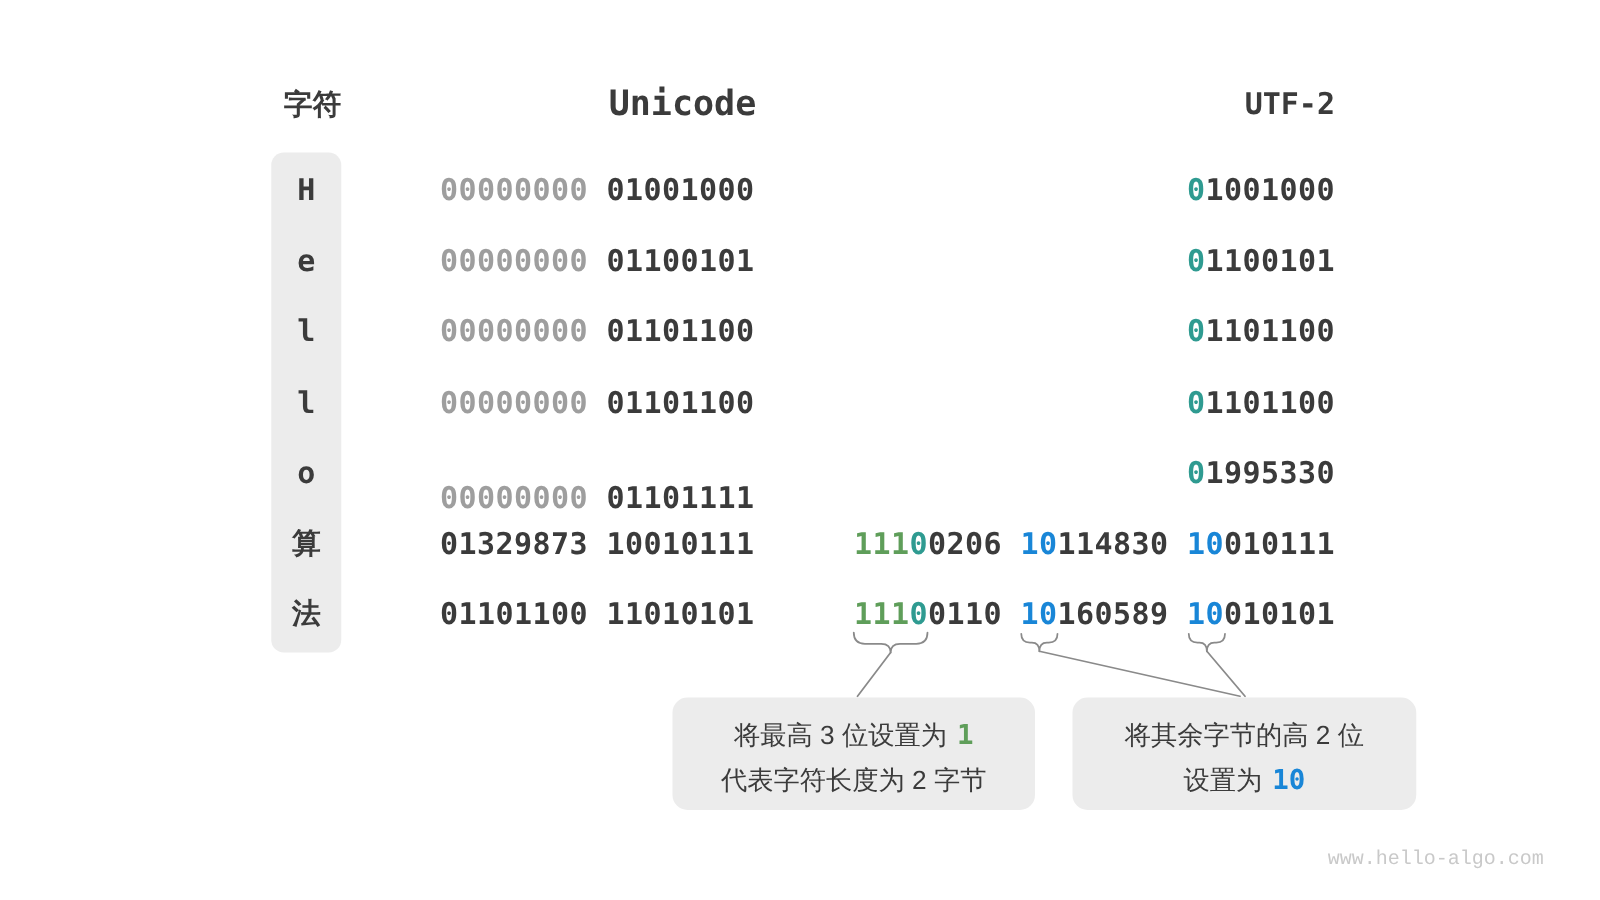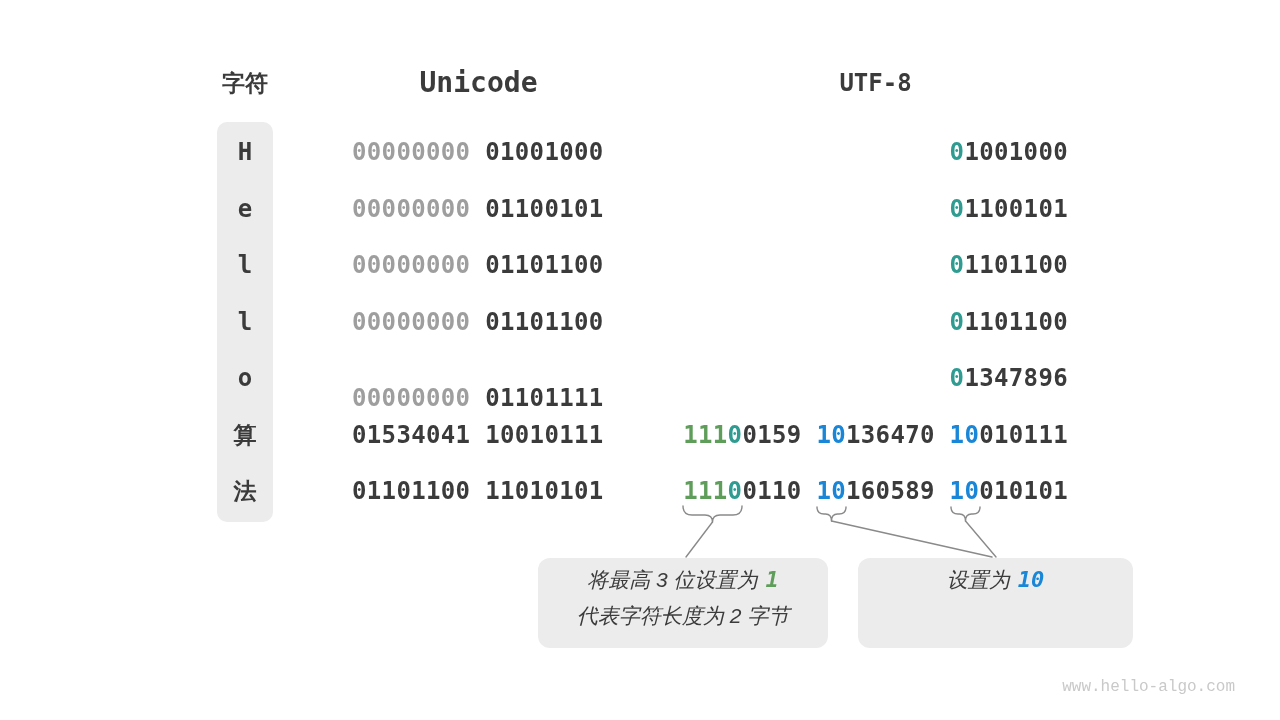--- a/index.html
+++ b/index.html
@@ -3,21 +3,21 @@
 <meta charset="utf-8">
 <style>
   html,body { margin:0; padding:0; background:#ffffff; }
   .canvas {
     position:relative; width:1280px; height:720px; background:#ffffff;
     font-family:"Liberation Sans","DejaVu Sans",sans-serif; overflow:hidden;
   }
   .abs { position:absolute; }
 
   
-  .hdr { top:68px; height:30px; line-height:30px; text-align:center;
+  .hdr { top:68px; height:30px; line-height:30px; text-align:right;
          color:var(--dark); font-weight:bold; }
   .hdr-char    { left:217px; width:56px;  font-size:23px; }
   .hdr-unicode { left:352px; width:253px; font-size:28px;
                  font-family:"DejaVu Sans Mono",monospace; }
   .hdr-utf8    { left:683px; width:385px; font-size:24px;
                  font-family:"DejaVu Sans Mono",monospace; }
 
   
   .char-strip { left:217px; top:122px; width:56px; height:400px;
                 background:var(--panel); border-radius:10px; }
@@ -35,40 +35,40 @@
   .gap { margin-left:14.8px; }
   .gray { color:var(--gray); }
   .green{ color:var(--green); }
   .teal { color:var(--teal); }
   .blue { color:var(--blue); }
 
   
   .callout { top:558px; height:90px; background:var(--panel); border-radius:12px;
              color:var(--dark); font-size:21px; text-align:center;
              padding-top:9px; box-sizing:border-box; }
-  .callout .line { height:36px; line-height:25px; white-space:pre;font-style:italic; }
+  .callout .line { height:36px; line-height:44px; white-space:pre; }
   .callout-left  { left:538px; width:290px; }
   .callout-right { left:858px; width:275px; }
   .num { font-family:"DejaVu Sans Mono",monospace; font-weight:bold;
          font-size:22px; margin-left:8px; }
 
   
   .overlay { left:0; top:0; width:1280px; height:720px; pointer-events:none; }
 
   .watermark { right:45px; top:678px; font-family:Liberation Mono, monospace;
                font-size:16px; color:var(--wm); }
 </style>
 </head>
 <body>
 
 <div class="canvas">
 
   <div class="abs hdr hdr-char">字符</div>
   <div class="abs hdr hdr-unicode">Unicode</div>
-  <div class="abs hdr hdr-utf8">UTF-8</div>
+  <div class="abs hdr hdr-utf8">UTF-2</div>
 
   <div class="abs char-strip"></div>
 
   <div class="abs cell char-cell" style="top:137px">H</div>
   <div class="abs cell bin uni-cell" style="top:137px"><span class="gray">00000000</span><span class="gap">01001000</span></div>
   <div class="abs cell bin utf8-cell" style="top:137px"><span class="teal">0</span><span>1001000</span></div>
 
   <div class="abs cell char-cell" style="top:193.5px">e</div>
   <div class="abs cell bin uni-cell" style="top:193.5px"><span class="gray">00000000</span><span class="gap">01100101</span></div>
   <div class="abs cell bin utf8-cell" style="top:193.5px"><span class="teal">0</span><span>1100101</span></div>
@@ -76,25 +76,25 @@
   <div class="abs cell char-cell" style="top:250px">l</div>
   <div class="abs cell bin uni-cell" style="top:250px"><span class="gray">00000000</span><span class="gap">01101100</span></div>
   <div class="abs cell bin utf8-cell" style="top:250px"><span class="teal">0</span><span>1101100</span></div>
 
   <div class="abs cell char-cell" style="top:306.5px">l</div>
   <div class="abs cell bin uni-cell" style="top:306.5px"><span class="gray">00000000</span><span class="gap">01101100</span></div>
   <div class="abs cell bin utf8-cell" style="top:306.5px"><span class="teal">0</span><span>1101100</span></div>
 
   <div class="abs cell char-cell" style="top:363px">o</div>
   <div class="abs cell bin uni-cell" style="top:383px"><span class="gray">00000000</span><span class="gap">01101111</span></div>
-  <div class="abs cell bin utf8-cell" style="top:363px"><span class="teal">0</span><span>1347896</span></div>
+  <div class="abs cell bin utf8-cell" style="top:363px"><span class="teal">0</span><span>1995330</span></div>
 
   <div class="abs cell char-cell cjk" style="top:419.5px">算</div>
-  <div class="abs cell bin uni-cell" style="top:419.5px"><span>01534041</span><span class="gap">10010111</span></div>
-  <div class="abs cell bin utf8-cell" style="top:419.5px"><span class="green">111</span><span class="teal">0</span><span>0159</span><span class="blue gap">10</span><span>136470</span><span class="blue gap">10</span><span>010111</span></div>
+  <div class="abs cell bin uni-cell" style="top:419.5px"><span>01329873</span><span class="gap">10010111</span></div>
+  <div class="abs cell bin utf8-cell" style="top:419.5px"><span class="green">111</span><span class="teal">0</span><span>0206</span><span class="blue gap">10</span><span>114830</span><span class="blue gap">10</span><span>010111</span></div>
 
   <div class="abs cell char-cell cjk" style="top:476px">法</div>
   <div class="abs cell bin uni-cell" style="top:476px"><span>01101100</span><span class="gap">11010101</span></div>
   <div class="abs cell bin utf8-cell" style="top:476px"><span class="green">111</span><span class="teal">0</span><span>0110</span><span class="blue gap">10</span><span>160589</span><span class="blue gap">10</span><span>010101</span></div>
 
   <svg class="abs overlay" viewBox="0 0 1280 720" xmlns="http://www.w3.org/2000/svg">
     <g stroke="#8a8a8a" stroke-width="1.4" fill="none" stroke-linecap="round">
       <path d="M 683,506 Q 683,515 692,515 L 705,515 Q 712.5,515 712.5,522 M 742,506 Q 742,515 733,515 L 720,515 Q 712.5,515 712.5,522"></path>
       <path d="M 817,507 Q 817,514 824,514 L 825.5,514 Q 831.5,514 831.5,521 M 846,507 Q 846,514 839,514 L 837.5,514 Q 831.5,514 831.5,521"></path>
       <path d="M 951,507 Q 951,514 958,514 L 959.5,514 Q 965.5,514 965.5,521 M 980,507 Q 980,514 973,514 L 971.5,514 Q 965.5,514 965.5,521"></path>
@@ -103,18 +103,19 @@
       <path d="M 965.5,521 L 996,557"></path>
     </g>
   </svg>
 
   <div class="abs callout callout-left">
     <div class="line"><span>将最高 3 位设置为</span><span class="num green">1</span></div>
     <div class="line">代表字符长度为 2 字节</div>
   </div>
 
   <div class="abs callout callout-right">
+    <div class="line">将其余字节的高 2 位</div>
     <div class="line"><span>设置为</span><span class="num blue">10</span></div>
   </div>
 
   <div class="abs watermark">www.hello-algo.com</div>
 
 </div>
 
 </body></html>

